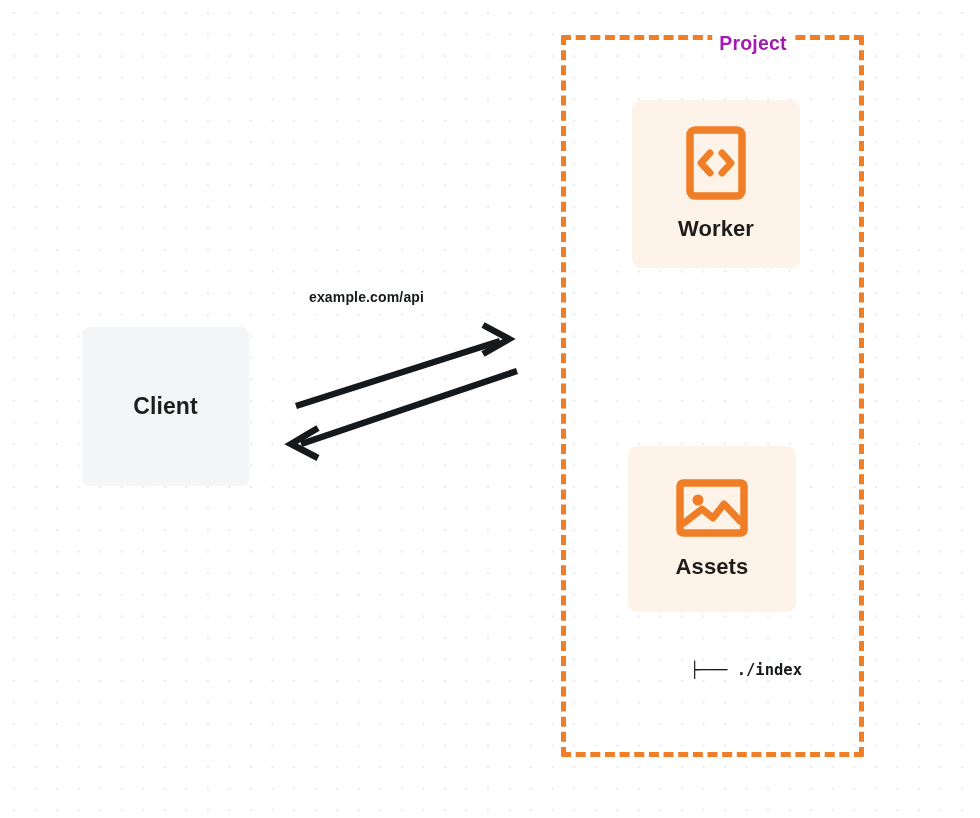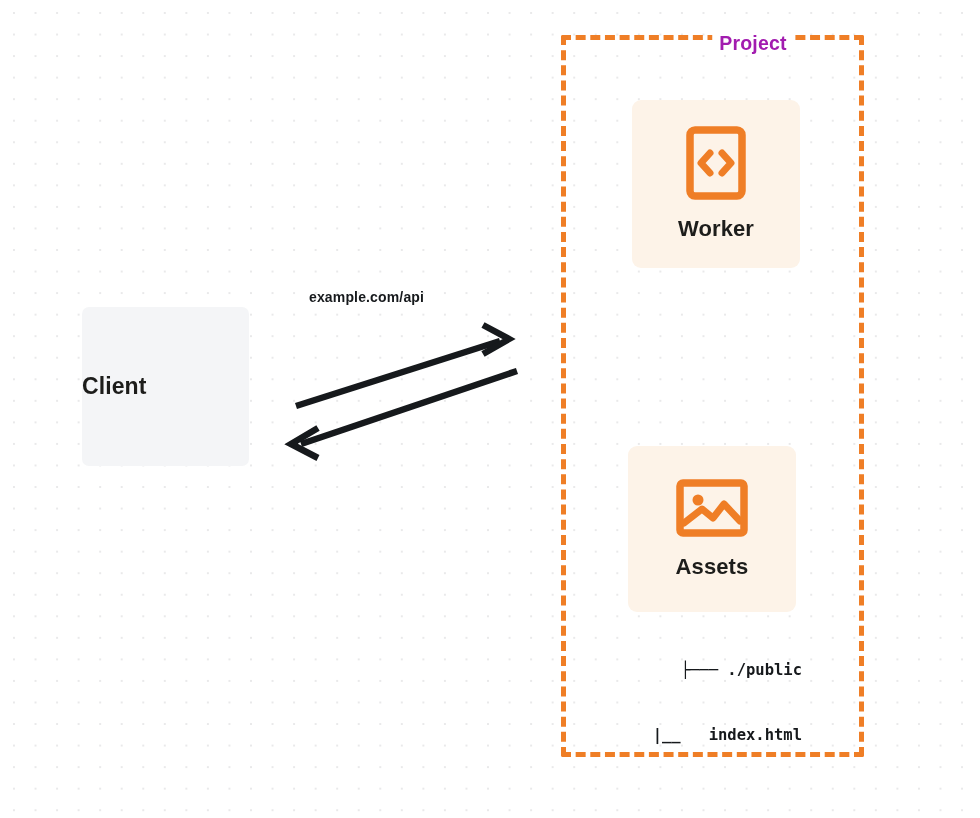--- a/index.html
+++ b/index.html
@@ -22,28 +22,28 @@
     background-image: radial-gradient(circle at 1.1px 1.1px, #e9e9ea 1.1px, rgba(255,255,255,0) 1.2px);
     background-size: 21.55px 21.55px;
     background-position: 13px 12px;
     overflow: hidden;
   }
 
   
   .client-node {
     position: absolute;
     left: 82px;
-    top: 307px;
+    top: 327px;
     width: 167px;
     height: 159px;
     background: #f4f5f7;
     border-radius: 7px;
     display: flex;
     align-items: center;
-    justify-content: flex-start;
+    justify-content: center;
   }
   .client-label {
     font-size: 23px;
     font-weight: bold;
     color: #1d1d1b;
     letter-spacing: 0.1px;
   }
 
   
   .project-container {
@@ -188,18 +188,17 @@
       <svg width="60" height="74" viewBox="0 0 60 74">
         <rect x="4" y="4" width="52" height="66" rx="5" ry="5" fill="none" stroke="#ef7e26" stroke-width="7.5"></rect>
         <polyline points="24,27 15,37 24,47" fill="none" stroke="#ef7e26" stroke-width="7" stroke-linecap="round" stroke-linejoin="round"></polyline>
         <polyline points="36,27 45,37 36,47" fill="none" stroke="#ef7e26" stroke-width="7" stroke-linecap="round" stroke-linejoin="round"></polyline>
       </svg>
     </span>
     <span class="card-label">Worker</span>
   </div>
 
   <div class="file-tree">
-    <span class="tree-row">├─── ./public</span>
-    <span class="tree-row">   |__   index.html</span>
+    <span class="tree-row">├─── ./index</span>
     
   </div>
 
 </div>
 
 </body></html>

